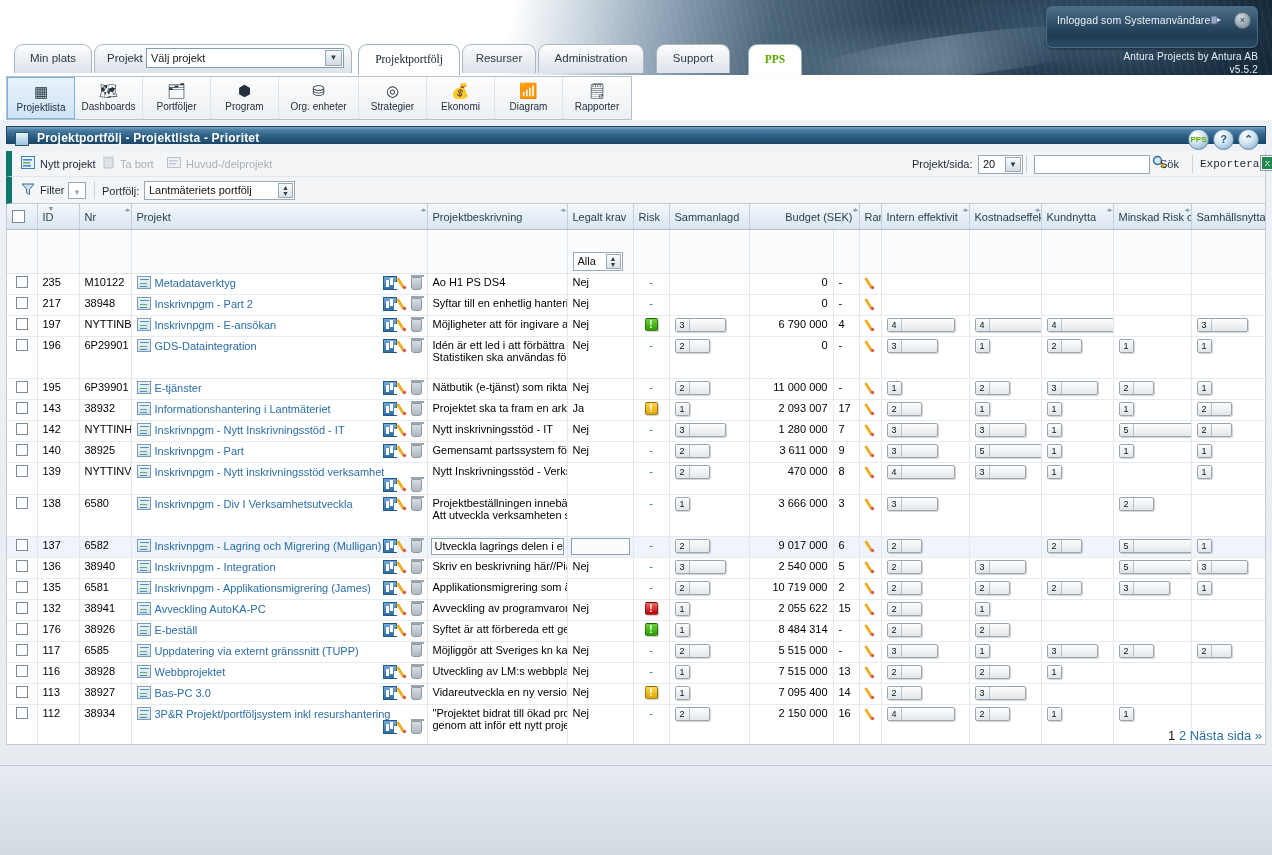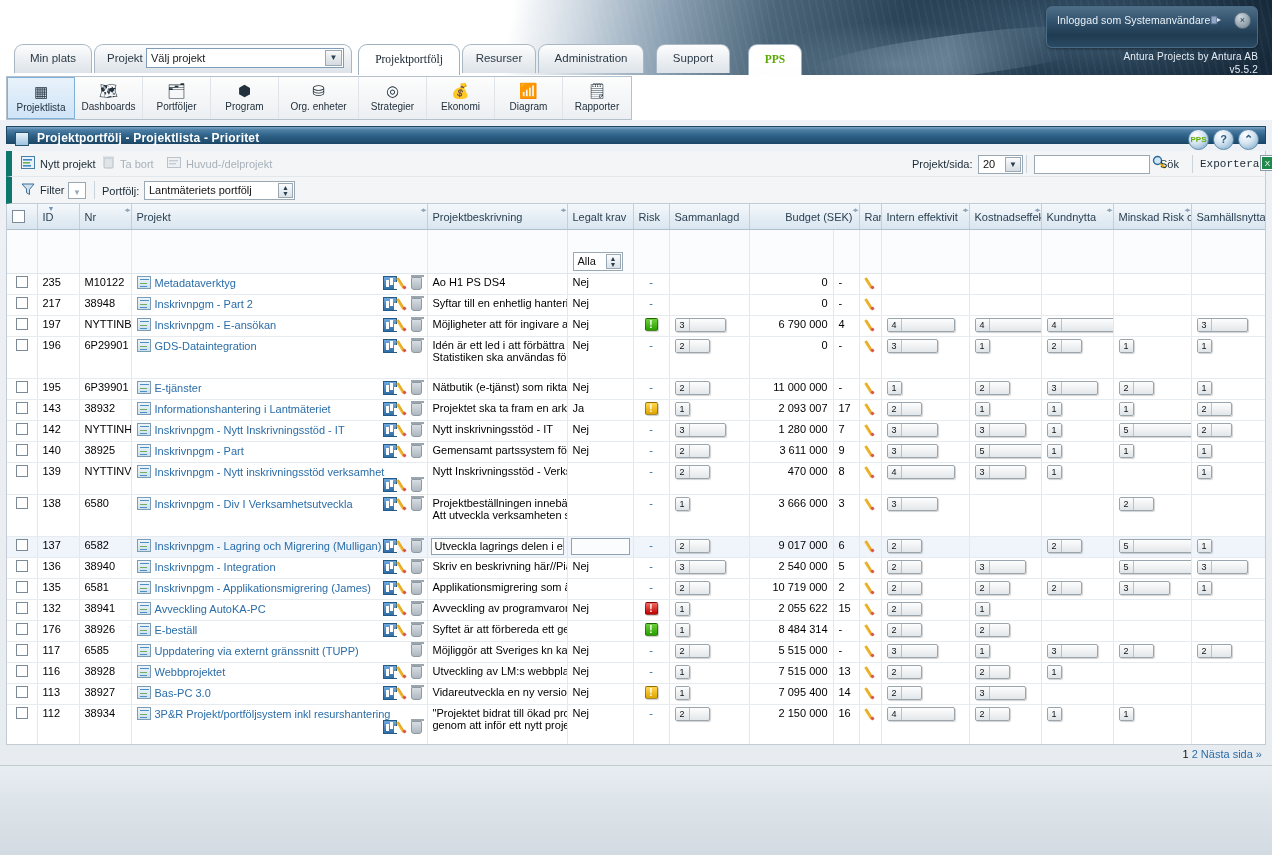--- a/index.html
+++ b/index.html
@@ -234,21 +234,21 @@
   .risk{ display:inline-block; width:13px;height:13px; border-radius:2px; color:#fff;
          font-size:10px; font-weight:bold; line-height:12px; text-align:center;
          border:1px solid rgba(0,0,0,.35); box-shadow:1px 1px 1px rgba(0,0,0,.2);}
   .risk.g{ background:linear-gradient(180deg,#6fd13a,#29a000); }
   .risk.y{ background:linear-gradient(180deg,#ffd84d,#e0a500); }
   .risk.r{ background:linear-gradient(180deg,#f06a62,#c00000); }
 
   .cb{ display:inline-block; width:12px;height:12px; border:1px solid #7b8a96; background:#fff; vertical-align:-2px;}
   .cb.hdr{ width:13px;height:13px; }
 
-  .pager{ position:absolute; right:10px; top:748px; font-size:11px; color:#2a6da8; }
+  .pager{ position:absolute; right:10px; top:728px; font-size:13px; color:#2a6da8; }
   .pager b{ color:#111; font-weight:normal; }
 
   .footer{
     position:absolute; left:0; top:765px; right:0; bottom:0;
     background:linear-gradient(180deg,#e8edf2 0%, #dde4ea 40%, #d3dbe2 100%);
     border-top:1px solid #c3ccd4;
   }
   .pagebg{
     position:absolute; left:0; top:120px; right:0; bottom:0;
     background:linear-gradient(180deg,#eef1f5 0%,#e6ebf0 100%);

